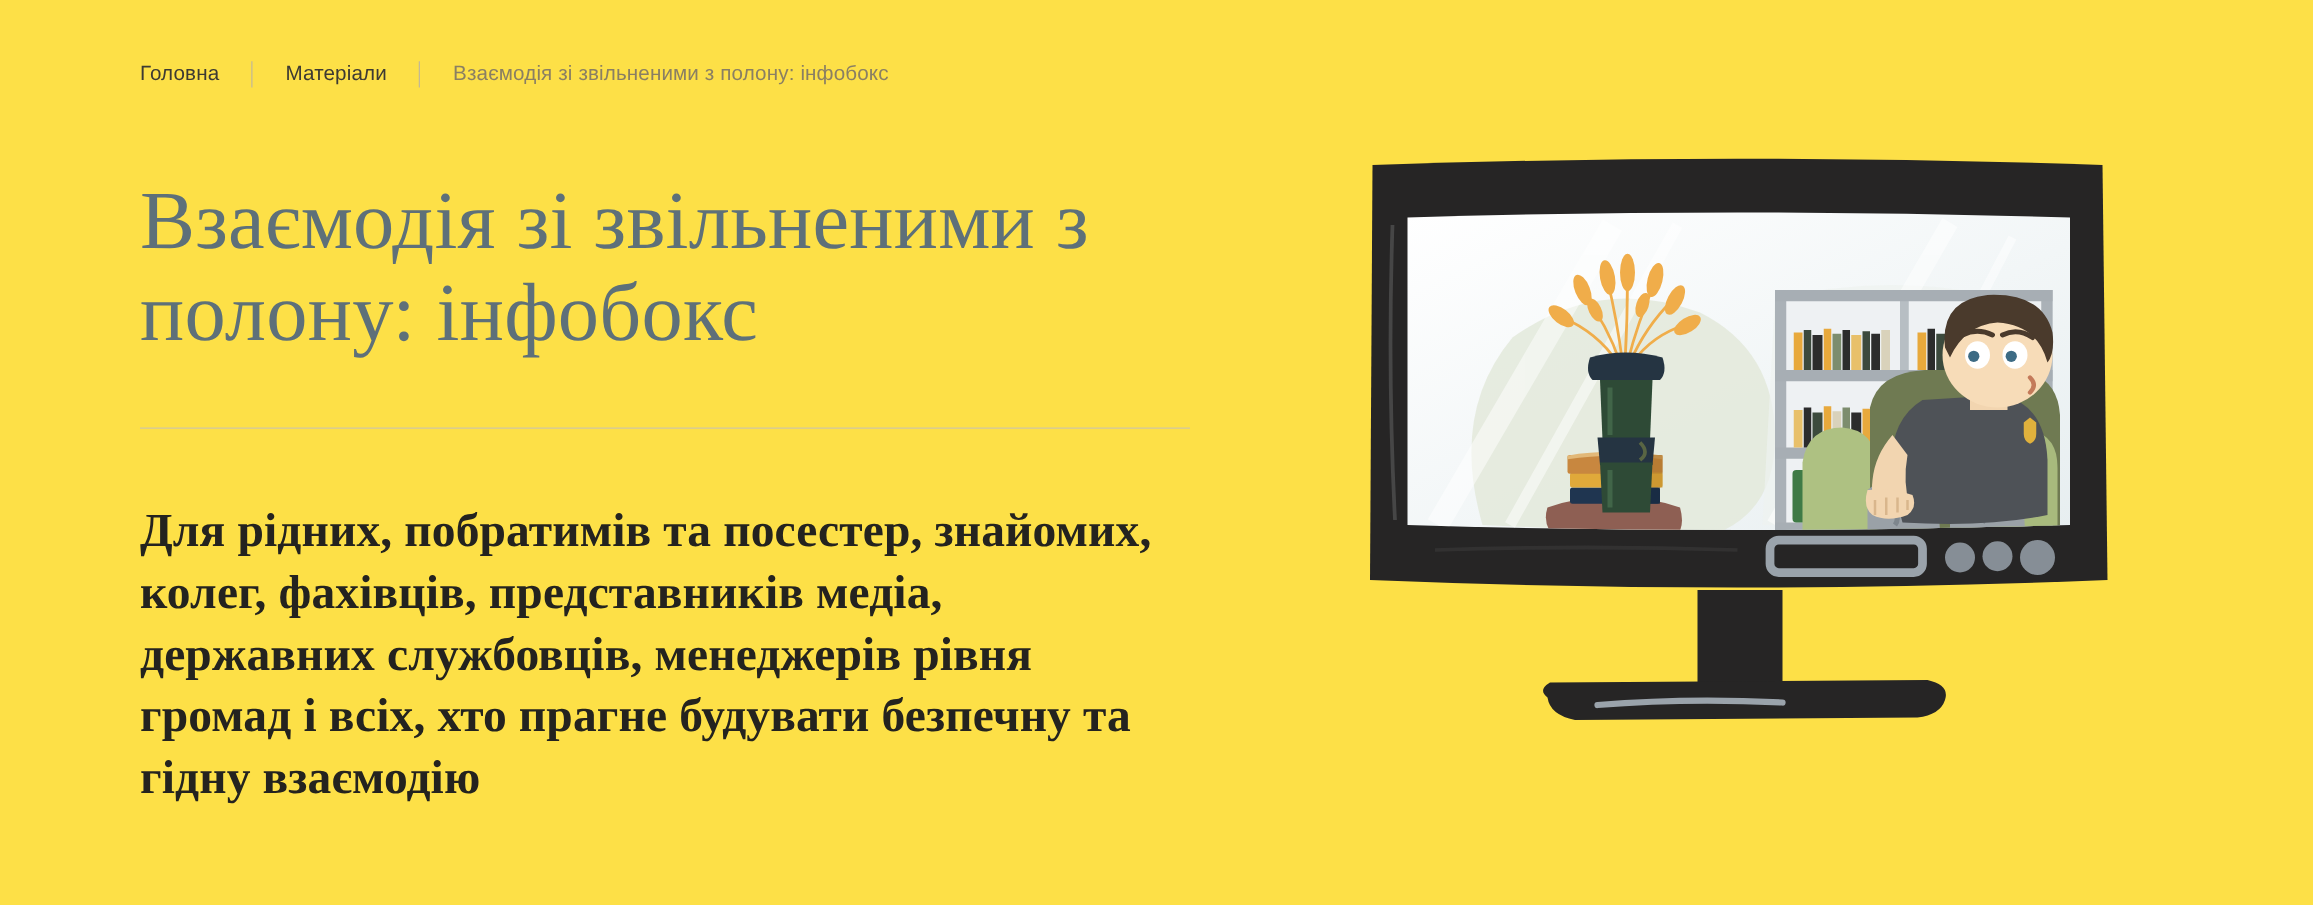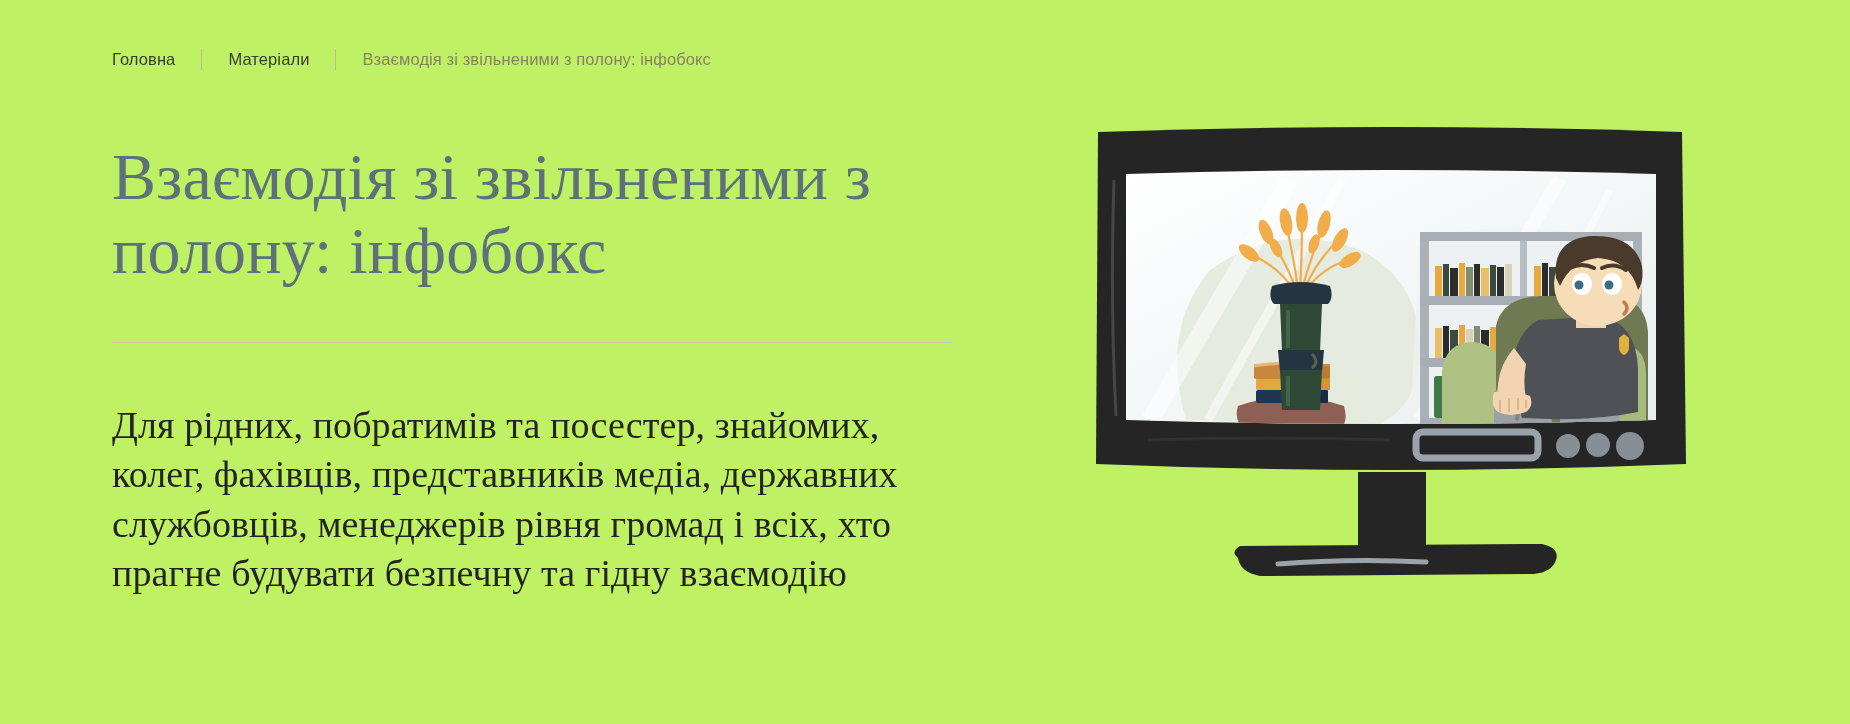--- a/index.html
+++ b/index.html
@@ -15,21 +15,21 @@
     background: #eee6c8;
     font-family: "Liberation Sans", sans-serif;
     position: relative;
   }
 
   
   .page {
     position: relative;
     width: 1850px;
     height: 724px;
-    background: #bef264;
+    background: #fde047;
   }
 
   
   .breadcrumb {
     position: absolute;
     left: 112px;
     top: 48px;
     display: flex;
     align-items: center;
     height: 22px;
@@ -81,21 +81,21 @@
     width: 840px;
     height: 1px;
     background: #cfc6a4;
   }
 
   .lede {
     margin-top: 58px;
     font-family: "Liberation Serif", "DejaVu Serif", serif;
     font-size: 38px;
     line-height: 1.30;
-    font-weight: 400;
+    font-weight: 700;
     color: #24231f;
     max-width: 840px;
     letter-spacing: .1px;
   }
 
   
   .illustration {
     position: absolute;
     left: 1090px;
     top: 120px;

